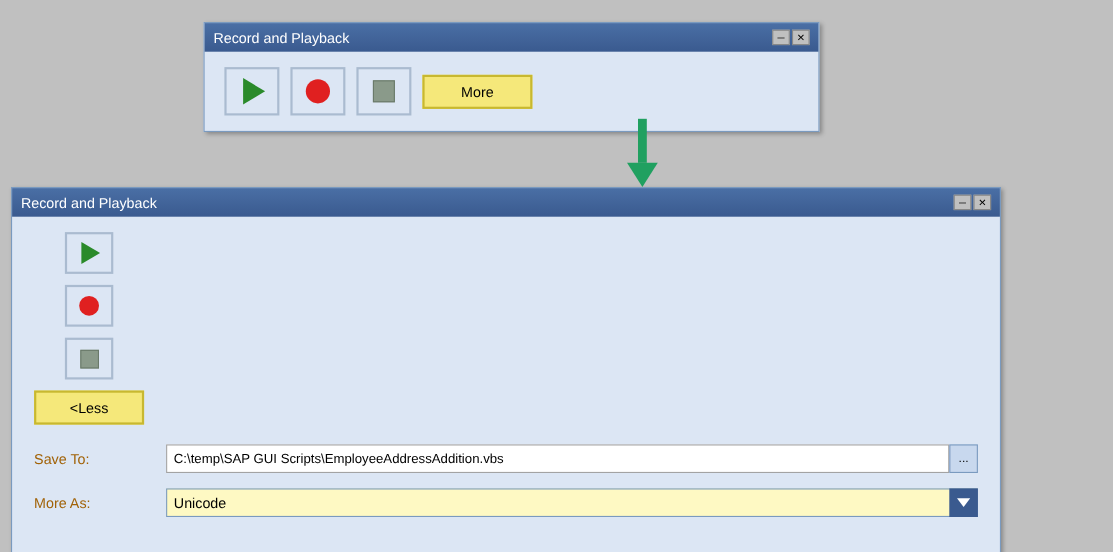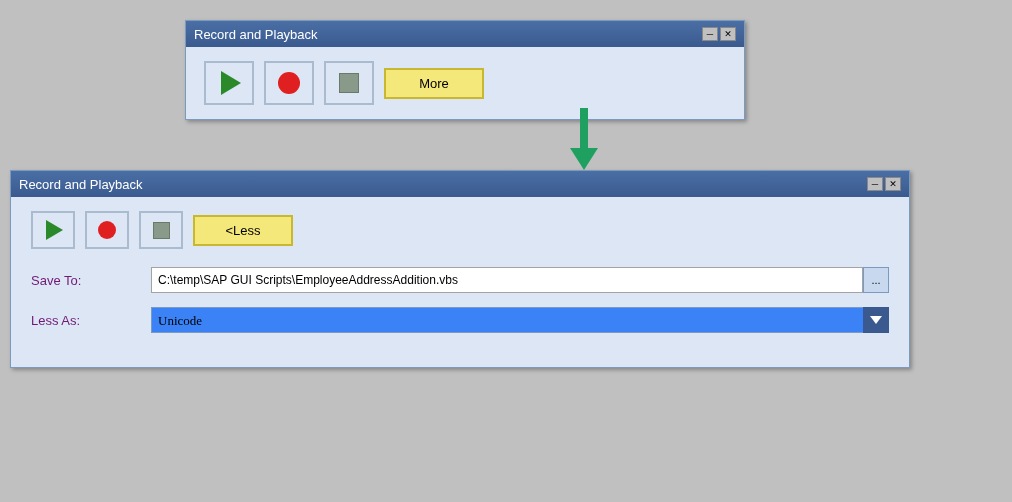--- a/index.html
+++ b/index.html
@@ -154,20 +154,21 @@
       align-items: flex-start;
       flex-direction: column;
       gap: 0;
     }
 
     .toolbar-row {
       display: flex;
       align-items: center;
       gap: 10px;
       margin-bottom: 18px;
+      flex-direction: column;
     }
 
     .less-btn {
       background: #f5e87a;
       border: 2px solid #c8b830;
       padding: 6px 14px;
       font-size: 13px;
       cursor: pointer;
       font-family: inherit;
       min-width: 100px;
@@ -177,21 +178,21 @@
     .form-row {
       display: flex;
       align-items: center;
       width: 100%;
       margin-bottom: 14px;
     }
 
     .form-label {
       width: 120px;
       font-size: 13px;
-      color: #701a75;
+      color: #a16207;
       flex-shrink: 0;
     }
 
     .form-input-container {
       display: flex;
       align-items: center;
       flex: 1;
     }
 
     .path-input {
@@ -222,24 +223,24 @@
       display: flex;
       align-items: center;
       position: relative;
       flex: 1;
     }
 
     .format-select {
       flex: 1;
       height: 26px;
       border: 1px solid #7a9abf;
-      background: #3b82f6;
+      background: #fef9c3;
       padding: 2px 30px 2px 6px;
       font-size: 13px;
-      font-family: Liberation Serif, serif;
+      font-family: Liberation Sans, sans-serif;
       appearance: none;
       -webkit-appearance: none;
       outline: none;
       cursor: pointer;
     }
 
     .select-arrow {
       position: absolute;
       right: 0;
       top: 0;
@@ -361,21 +362,21 @@
       <div class="form-label">Save To:</div>
       <div class="form-input-container">
         <input class="path-input" type="text" value="C:\temp\SAP GUI Scripts\EmployeeAddressAddition.vbs" style="">
         <div class="browse-btn">
           <span>...</span>
         </div>
       </div>
     </div>
 
     <div class="form-row">
-      <div class="form-label">Less As:</div>
+      <div class="form-label">More As:</div>
       <div class="format-select-container">
         <select class="format-select">
           <option>Unicode</option>
           <option>ANSI</option>
           <option>UTF-8</option>
         </select>
         <div class="select-arrow"></div>
       </div>
     </div>
   </div>

